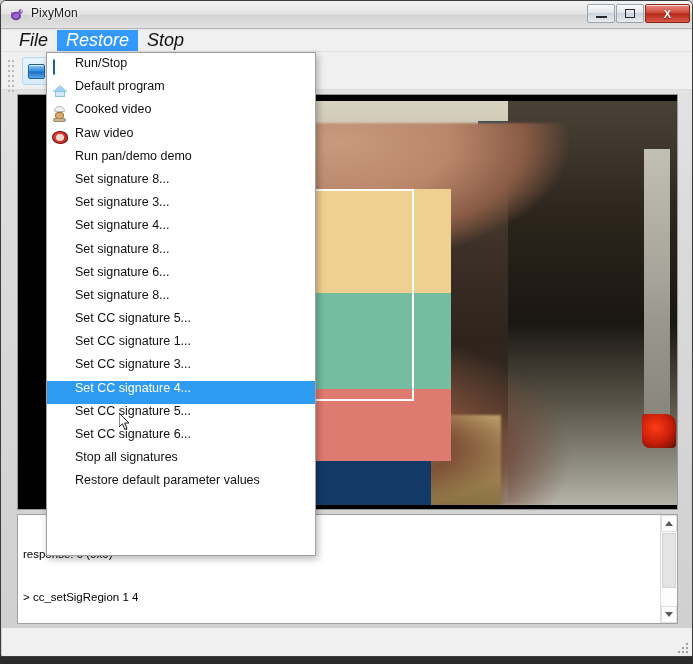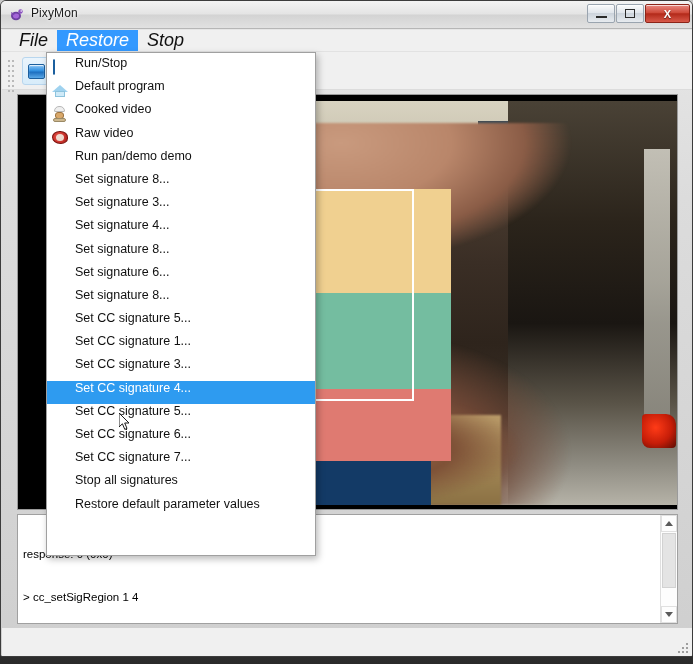--- a/index.html
+++ b/index.html
@@ -513,23 +513,20 @@
       <div class="mrow sel">
         <span>Set CC signature 4...</span>
         </div>
       <div class="mrow">
         <span>Set CC signature 5...</span>
         </div>
       <div class="mrow">
         <span>Set CC signature 6...</span>
         </div>
       <div class="mrow">
-        <span>Set CC signature 7...</span>
-        </div>
-      <div class="mrow">
         <span>Stop all signatures</span>
         </div>
       <div class="mrow">
         <span>Restore default parameter values</span>
         </div>
     </div>
 
     <svg class="cursor" viewBox="0 0 12 19">
       <polygon points="0,0 0,14 3.4,10.8 5.8,16.4 8,15.4 5.7,10 10,10" fill="#ffffff" stroke="#1a1a1a" stroke-width="1"></polygon>
     </svg>

